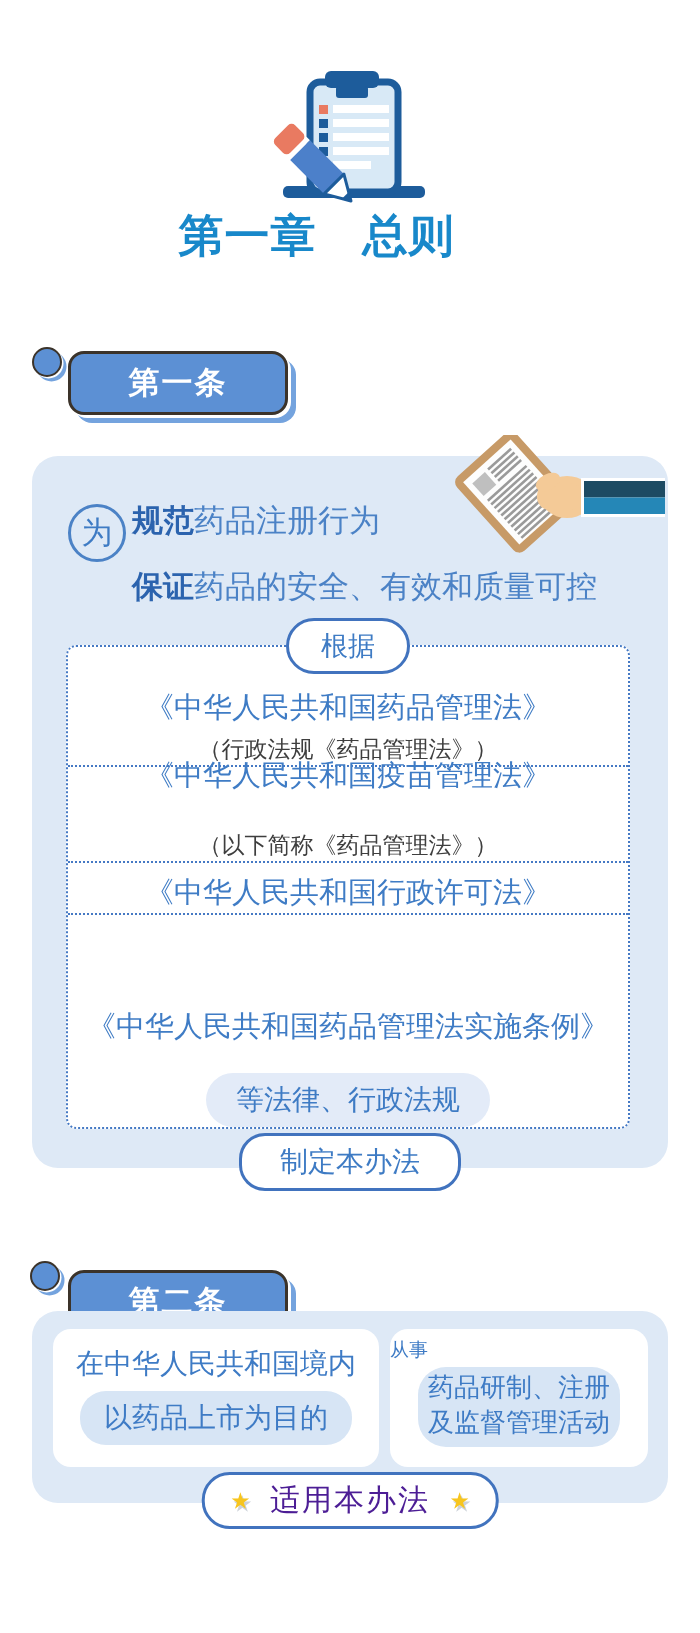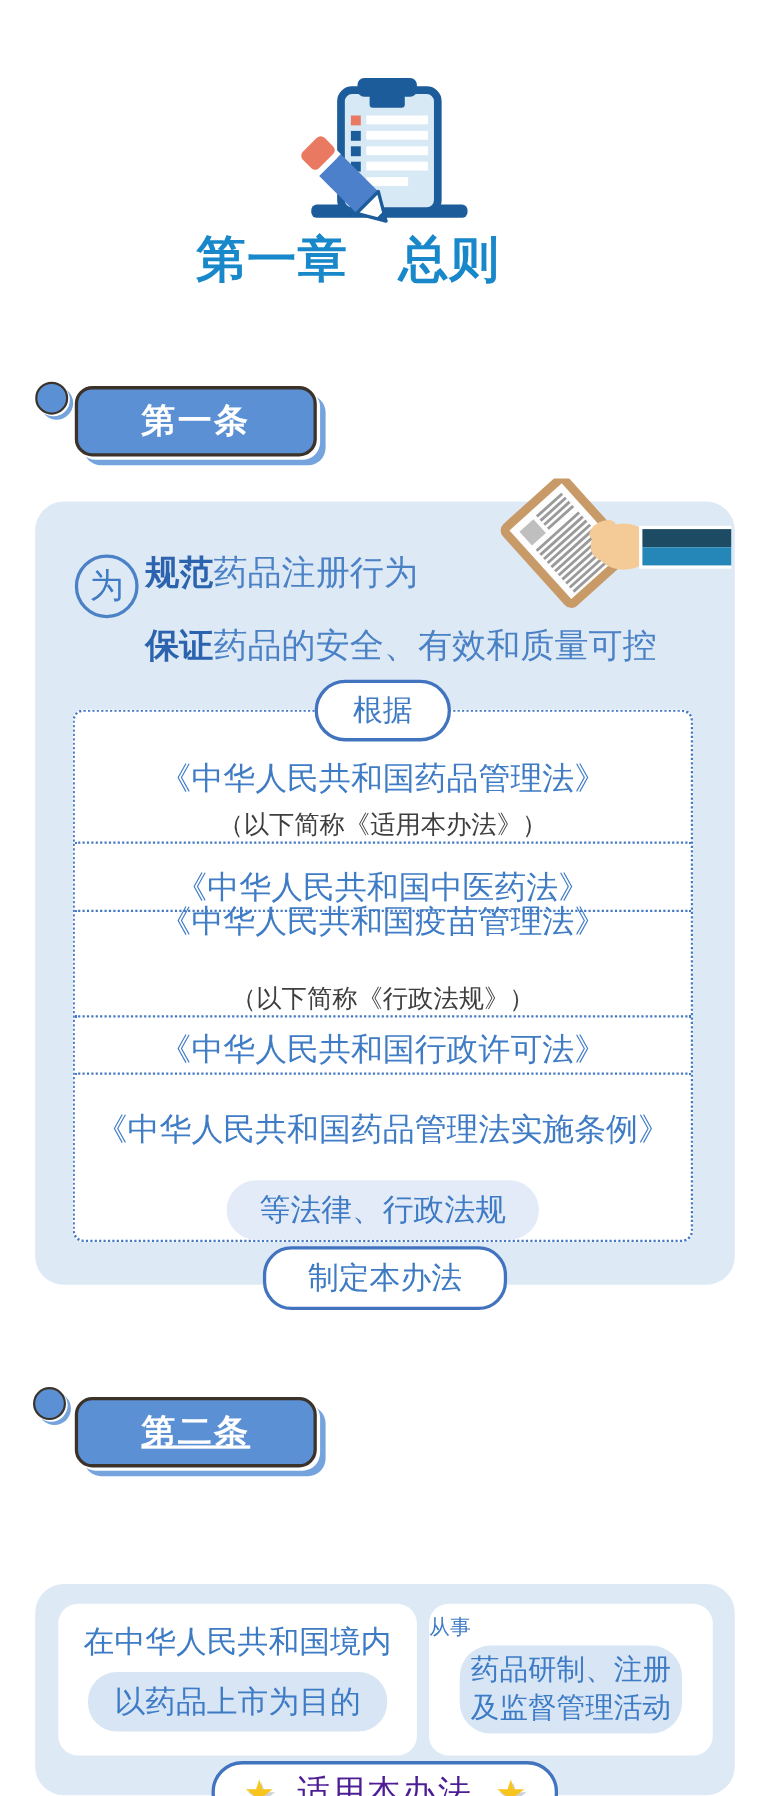--- a/index.html
+++ b/index.html
@@ -21,21 +21,21 @@
     border:3px solid #3B332A; border-radius:16px;
     box-shadow:3px 3px 0 #ffffff, 8px 8px 0 #74A3DE;
     display:flex; align-items:center; justify-content:center;
     color:#ffffff; font-size:31px; font-weight:700; letter-spacing:2px; cursor:pointer; }
   .b1 { left:68px; top:351px; }
   .b2 { left:68px; top:1270px;text-decoration:underline; }
 
   
   .panel { position:absolute; left:32px; width:636px; background:#DEE9F6; border-radius:26px; }
   .p1 { top:456px; height:712px; }
-  .p2 { top:1440px; height:192px; }
+  .p2 { top:1311px; height:192px;font-family:Liberation Mono, monospace; }
 
   
   .wei-circle { position:absolute; left:36px; top:48px; width:58px; height:58px;
     border:3px solid #4B82C6; border-radius:50%; color:#3E7BC4; font-size:31px;
     display:flex; align-items:center; justify-content:center; }
   .pline { position:absolute; left:100px; font-size:31px; color:#4B82C6; white-space:nowrap; }
   .pl1 { top:44px; }
   .pl2 { top:110px; }
   .pline b { color:#2B63AE; font-weight:700; }
   .doc-illustration { position:absolute; top:-21px; right:3px; }
@@ -158,28 +158,25 @@
         <rect x="131" y="46" width="81" height="16.5" fill="#1D4B63"></rect>
         <rect x="131" y="62.5" width="81" height="16.5" fill="#2587B7"></rect>
       </g>
     </svg>
 
     <div class="basis">
       <div class="basis-label">根据</div>
 
       <div class="law-row r1">
         <div class="law-title">《中华人民共和国药品管理法》</div>
-        <div class="law-sub">（以下简称《适用本办法》）</div>
-      </div>
-      <div class="law-row r2">
-        <div class="law-title">《中华人民共和国中医药法》</div>
+        <div class="law-sub">（行政法规《药品管理法》）</div>
       </div>
       <div class="law-row r3">
         <div class="law-title">《中华人民共和国疫苗管理法》</div>
-        <div class="law-sub">（以下简称《行政法规》）</div>
+        <div class="law-sub">（以下简称《药品管理法》）</div>
       </div>
       <div class="law-row r4">
         <div class="law-title">《中华人民共和国行政许可法》</div>
       </div>
       <div class="law-row r5">
         <div class="law-title">《中华人民共和国药品管理法实施条例》</div>
         <div class="note-pill">等法律、行政法规</div>
       </div>
     </div>
 

